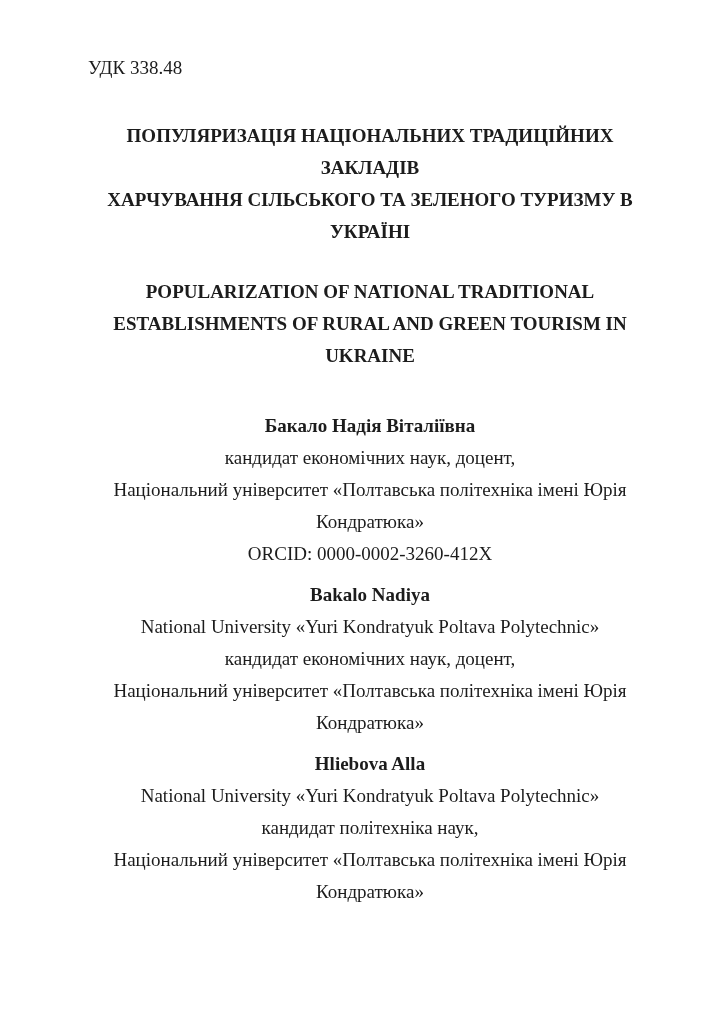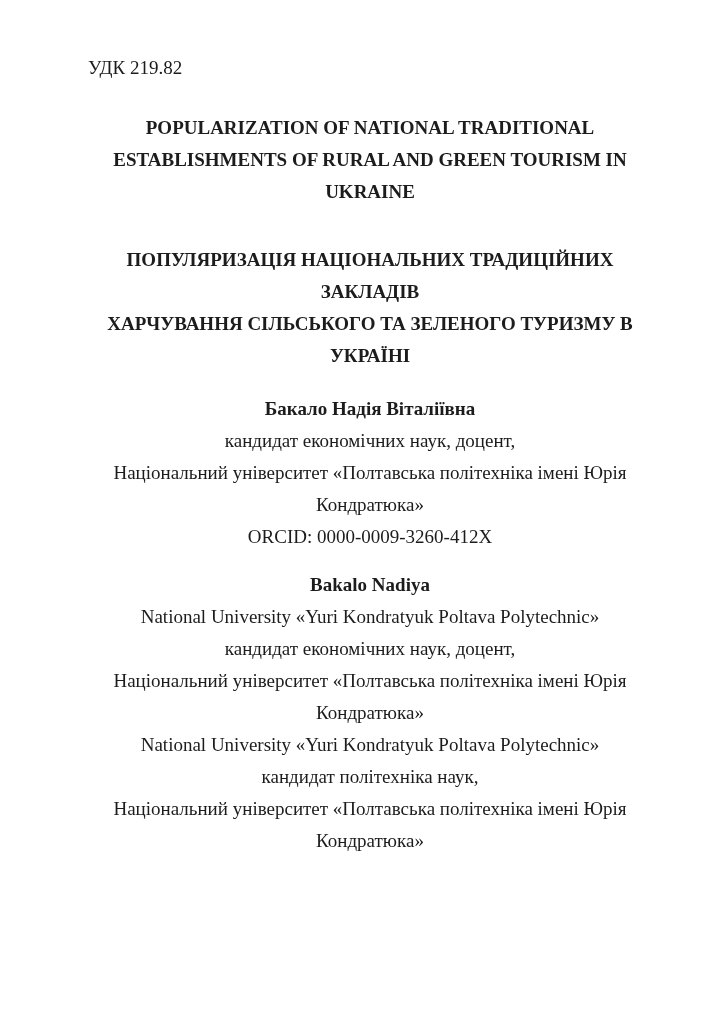--- a/index.html
+++ b/index.html
@@ -33,58 +33,59 @@
   .bold {
     font-weight: bold;
   }
   .title-uk {
     margin-top: 36px;
   }
   .title-en {
     margin-top: 28px;
   }
   .author-name-uk {
-    margin-top: 21px;
+    margin-top: 38px;
   }
   .latin-block {
-    margin-top: 16px;
+    margin-top: 9px;
   }
   .line {
     display: block;
   }
 </style>
 </head>
 <body>
 
 <div class="page">
 
-  <div class="udc">УДК 219.82</div>
+  <div class="udc">УДК 338.48</div>
+
+  <div class="centered bold title-uk">
+    <span class="line">ПОПУЛЯРИЗАЦІЯ НАЦІОНАЛЬНИХ ТРАДИЦІЙНИХ ЗАКЛАДІВ</span>
+    <span class="line">ХАРЧУВАННЯ СІЛЬСЬКОГО ТА ЗЕЛЕНОГО ТУРИЗМУ В УКРАЇНІ</span>
+  </div>
 
   <div class="centered bold title-en">
     <span class="line">POPULARIZATION OF NATIONAL TRADITIONAL</span>
     <span class="line">ESTABLISHMENTS OF RURAL AND GREEN TOURISM IN UKRAINE</span>
   </div>
 
-  <div class="centered bold title-uk">
-    <span class="line">ПОПУЛЯРИЗАЦІЯ НАЦІОНАЛЬНИХ ТРАДИЦІЙНИХ ЗАКЛАДІВ</span>
-    <span class="line">ХАРЧУВАННЯ СІЛЬСЬКОГО ТА ЗЕЛЕНОГО ТУРИЗМУ В УКРАЇНІ</span>
-  </div>
-
   <div class="centered">
     <div class="bold author-name-uk">Бакало Надія Віталіївна</div>
     <div>кандидат економічних наук, доцент,</div>
     <div>Національний університет «Полтавська політехніка імені Юрія Кондратюка»</div>
-    <div>ORCID: 0000-0009-3260-412X</div>
+    <div>ORCID: 0000-0002-3260-412X</div>
     <div class="bold latin-block">Bakalo Nadiya</div>
     <div>National University «Yuri Kondratyuk Poltava Polytechnic»</div>
   </div>
 
   <div class="centered">
     <div>кандидат економічних наук, доцент,</div>
     <div>Національний університет «Полтавська політехніка імені Юрія Кондратюка»</div>
+    <div class="bold latin-block">Hliebova Alla</div>
     <div>National University «Yuri Kondratyuk Poltava Polytechnic»</div>
   </div>
 
   <div class="centered">
     <div>кандидат політехніка наук,</div>
     <div>Національний університет «Полтавська політехніка імені Юрія Кондратюка»</div>
 
   </div>
 
 </div>

